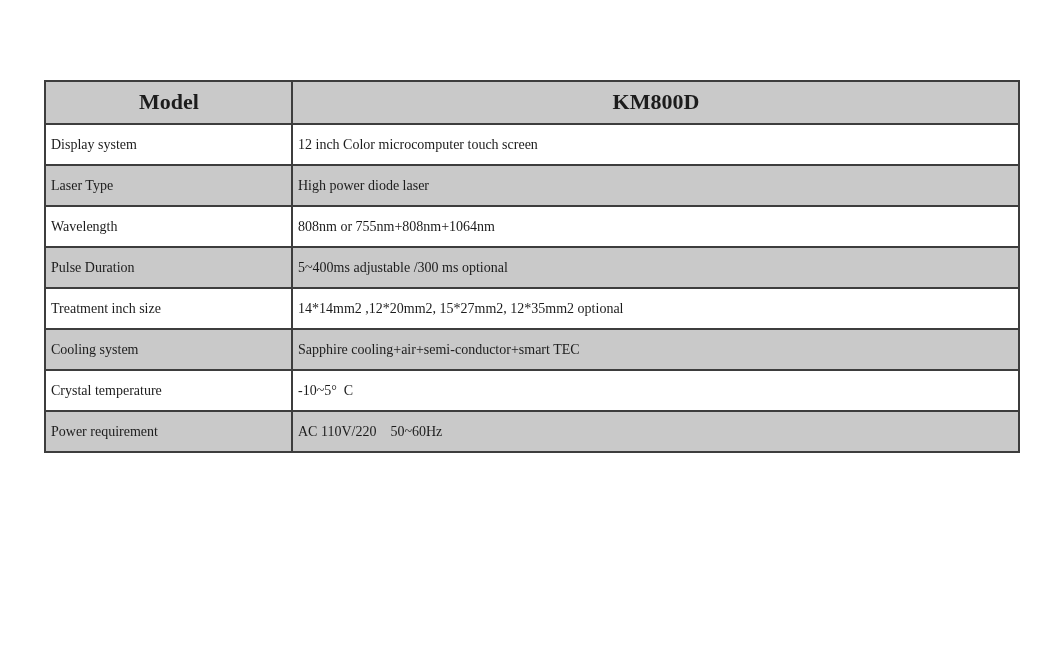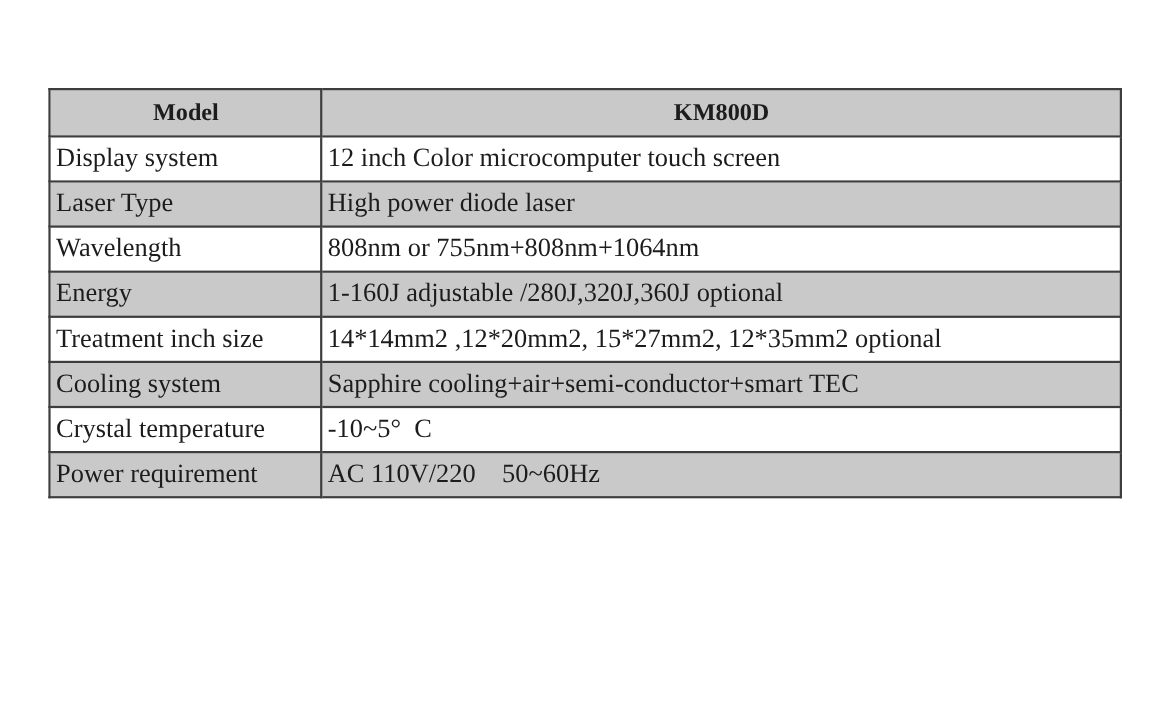--- a/index.html
+++ b/index.html
@@ -23,21 +23,21 @@
     top: 80px;
     width: 974px;
     border-collapse: collapse;
     table-layout: fixed;
     background: #ffffff;
     color: #1c1c1c;
   }
   table.spec-table td, table.spec-table th {
     border: 2px solid #3d3d3d;
     height: 39px;
-    font-size: 24px;
+    font-size: 14px;
     font-weight: 400;
     vertical-align: middle;
     padding: 0 4px 0 5px;
     white-space: pre-wrap;
     overflow: hidden;
     line-height: 1.1;
   }
   table.spec-table col.c1 { width: 247px; }
   table.spec-table col.c2 { width: 727px; }
   table.spec-table tr.header-row th {
@@ -72,22 +72,22 @@
       </tr>
       <tr>
         <td>Laser Type</td>
         <td>High power diode laser</td>
       </tr>
       <tr>
         <td>Wavelength</td>
         <td>808nm or 755nm+808nm+1064nm</td>
       </tr>
       <tr>
-        <td>Energy</td>
-        <td>1-160J adjustable /280J,320J,360J optional</td>
+        <td>Pulse Duration</td>
+        <td>5~400ms adjustable /300 ms optional</td>
       </tr>
       <tr>
         <td>Treatment inch size</td>
         <td>14*14mm2 ,12*20mm2, 15*27mm2, 12*35mm2 optional</td>
       </tr>
       <tr>
         <td>Cooling system</td>
         <td>Sapphire cooling+air+semi-conductor+smart TEC</td>
       </tr>
       <tr>

